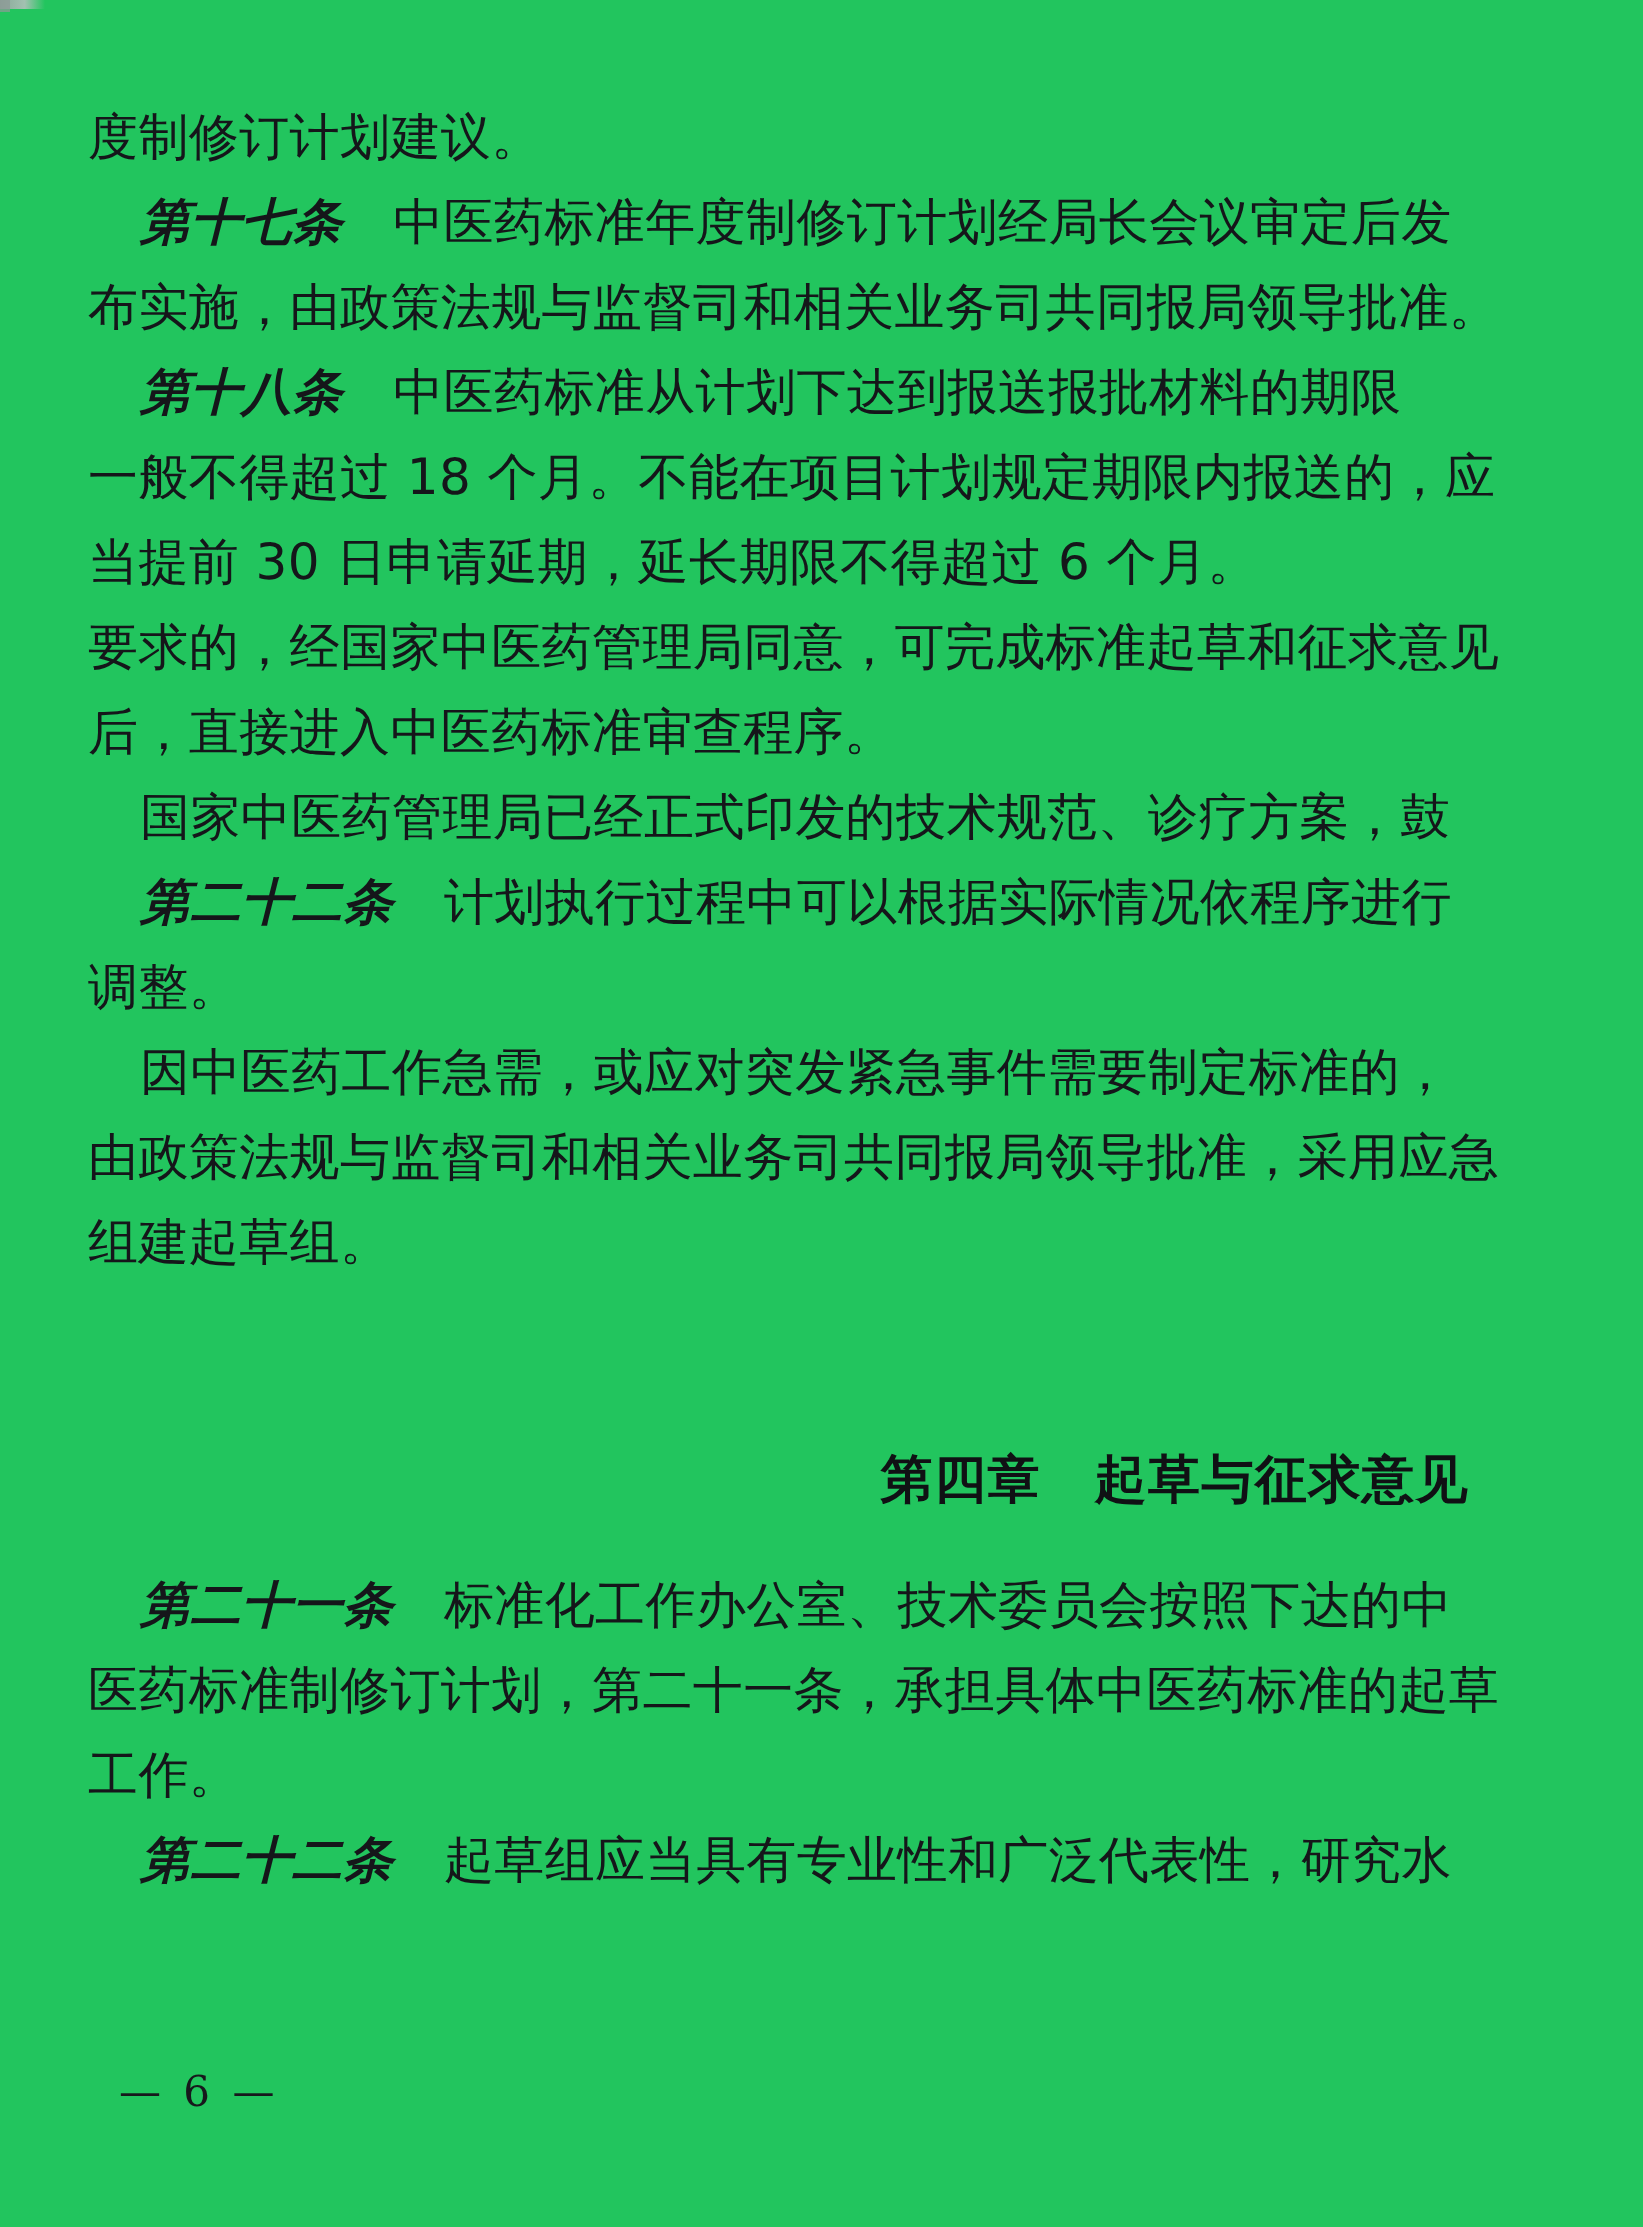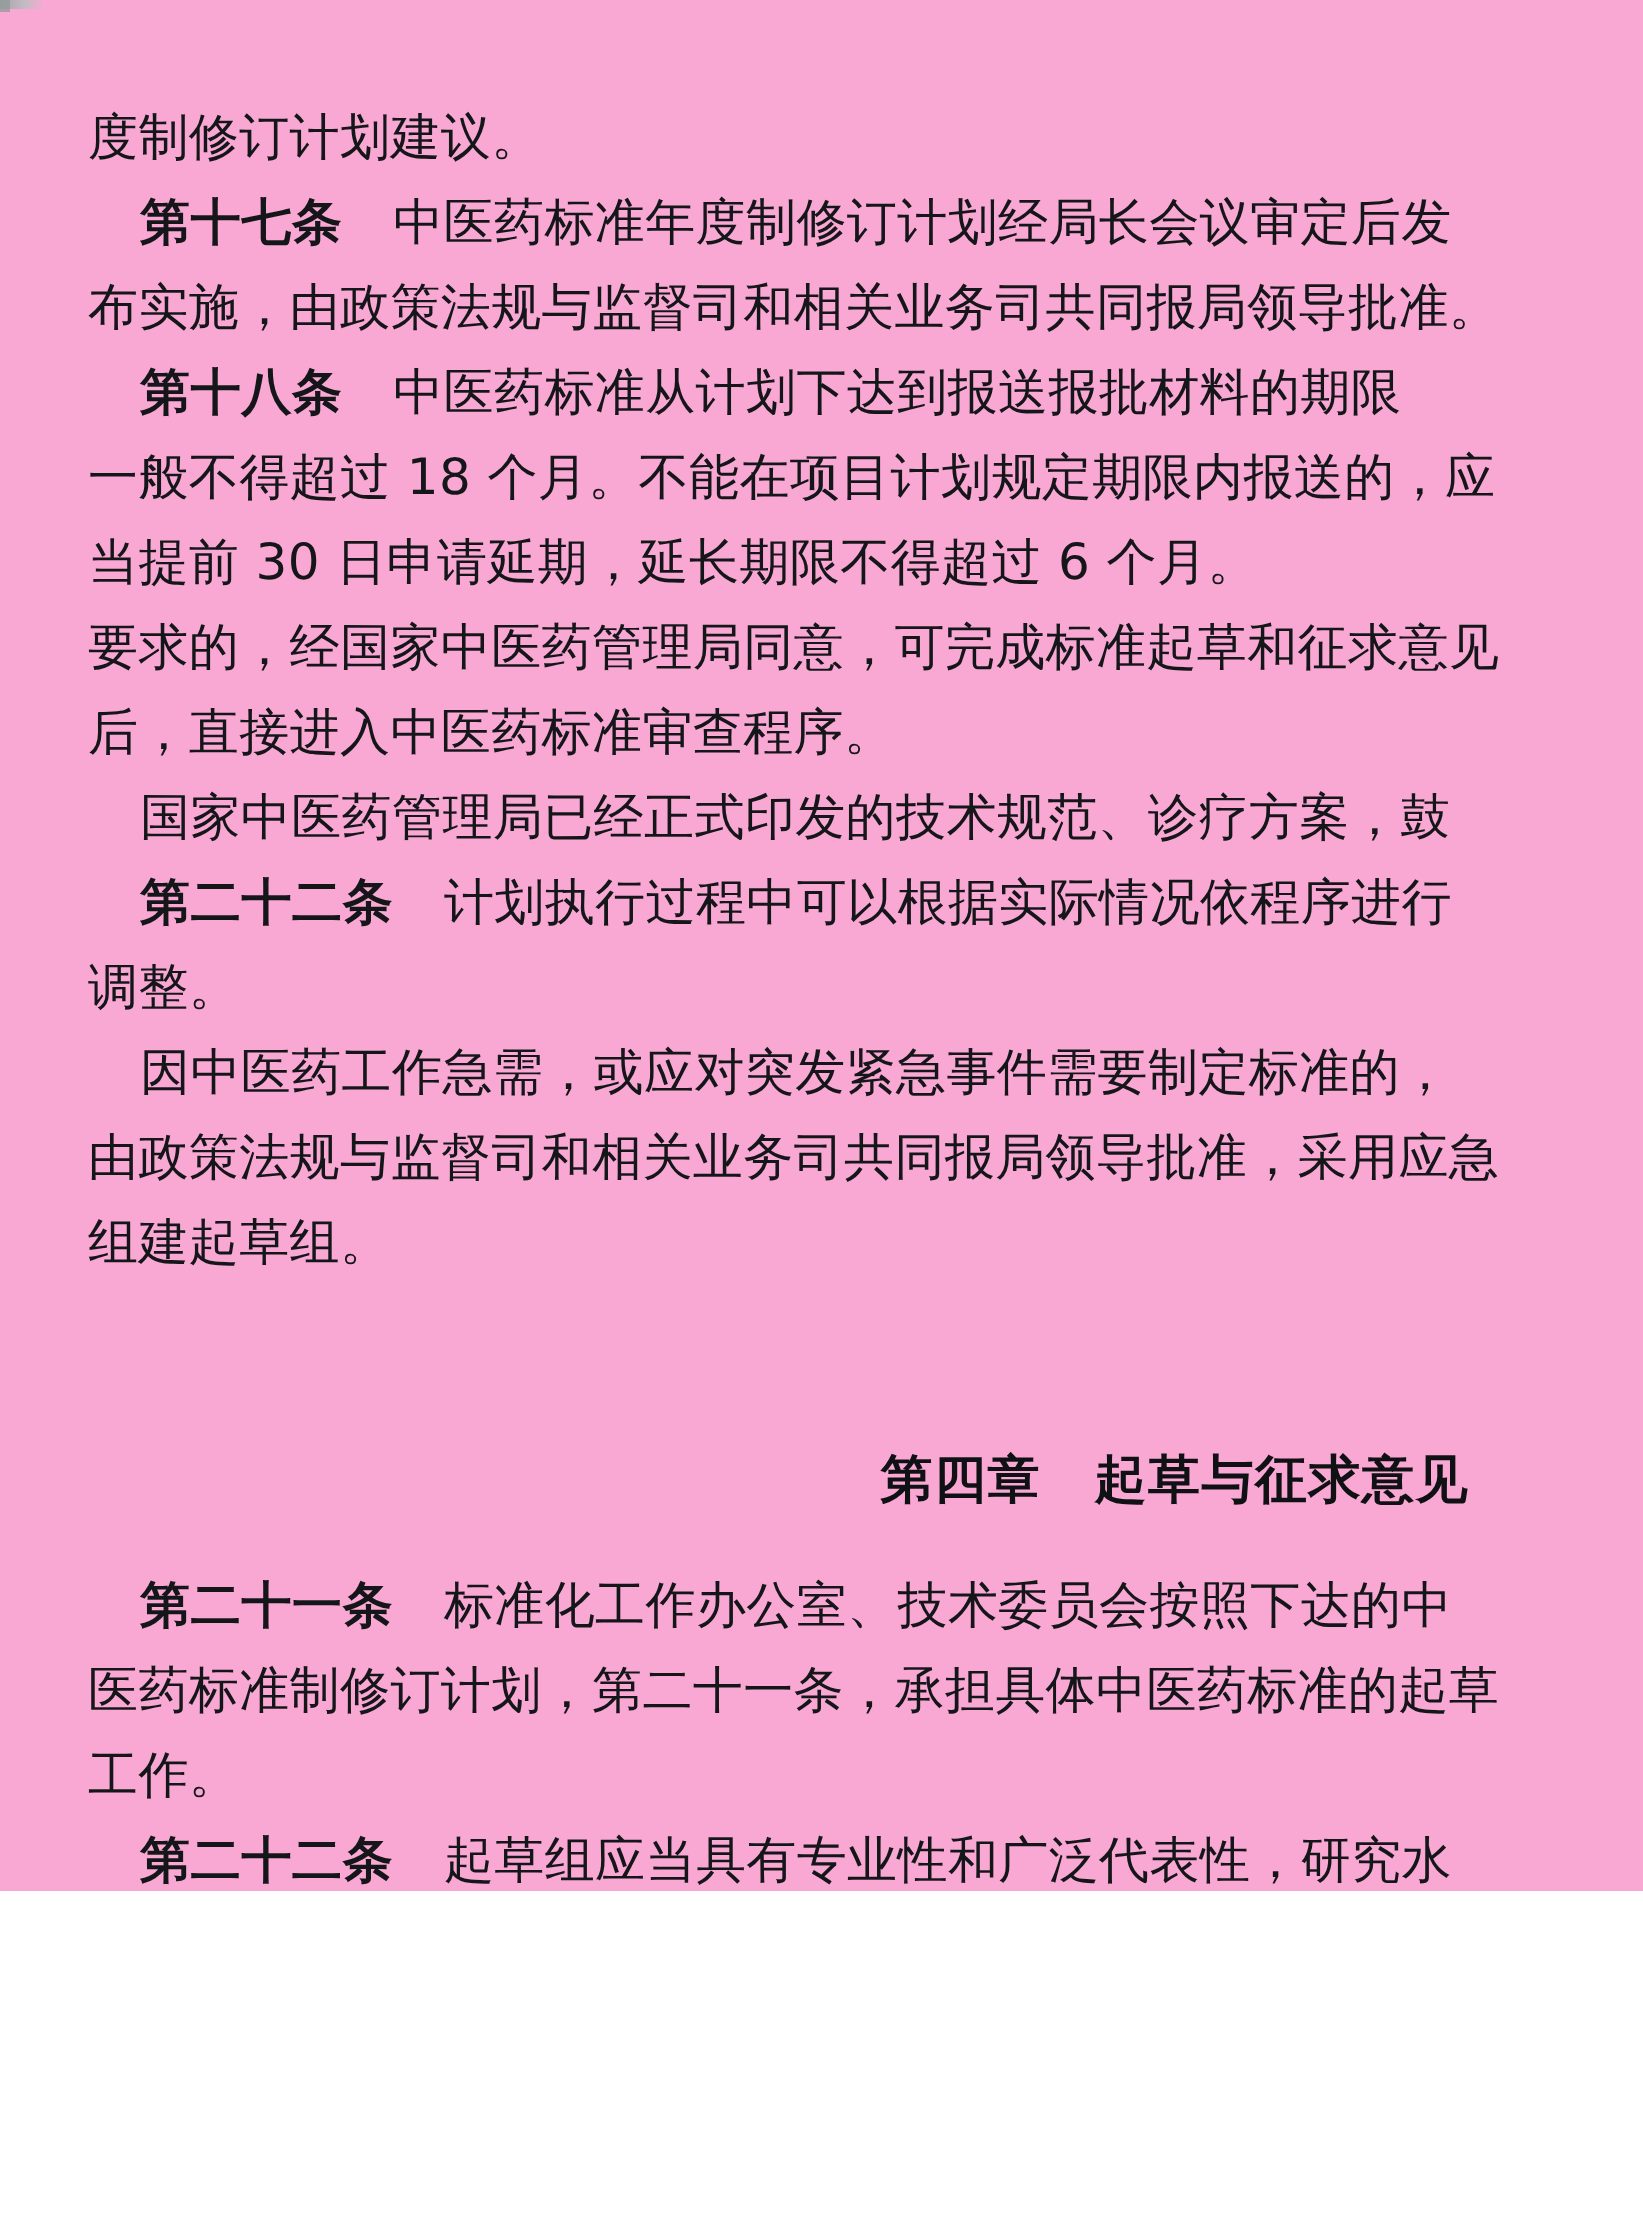--- a/index.html
+++ b/index.html
@@ -6,22 +6,22 @@
     margin: 0;
     padding: 0;
     background: #ffffff;
   }
   body {
     font-family: "DejaVu Sans", "Liberation Sans", sans-serif;
   }
   .page {
     position: relative;
     width: 1644px;
-    height: 1891px;
-    background: #f9a8d4;
+    height: 2227px;
+    background: #22c55e;
     overflow: hidden;
   }
   
   .scan-corner {
     position: absolute;
     left: 0;
     top: 0;
     width: 45px;
     height: 9px;
     background: linear-gradient(to right, #9aa3a2 0%, #b9c0bf 55%, rgba(255,255,255,0) 100%);
@@ -55,20 +55,21 @@
     font-weight: 500;
     text-rendering: geometricPrecision;
   }
   .line.indent {
     text-indent: 52px;
   }
   
   .artno {
     font-weight: 900;
     letter-spacing: 0.7px;
+    font-style: italic;
   }
 
   .chapter {
     margin-top: 82px;
     margin-bottom: 18px;
     text-align: right;
     font-size: 52px;
     line-height: 89px;
     font-weight: 900;
     color: #101114;

